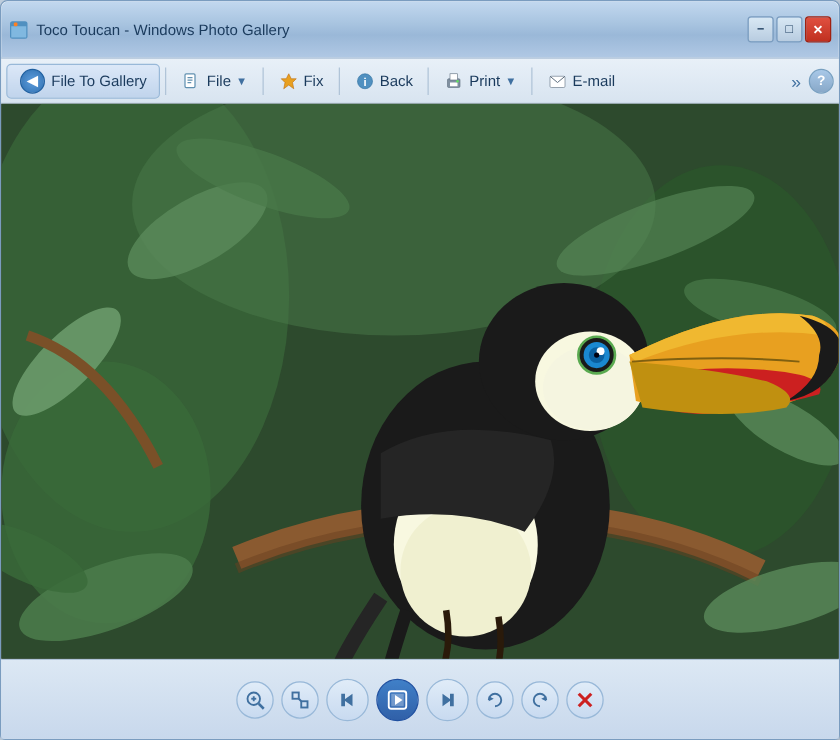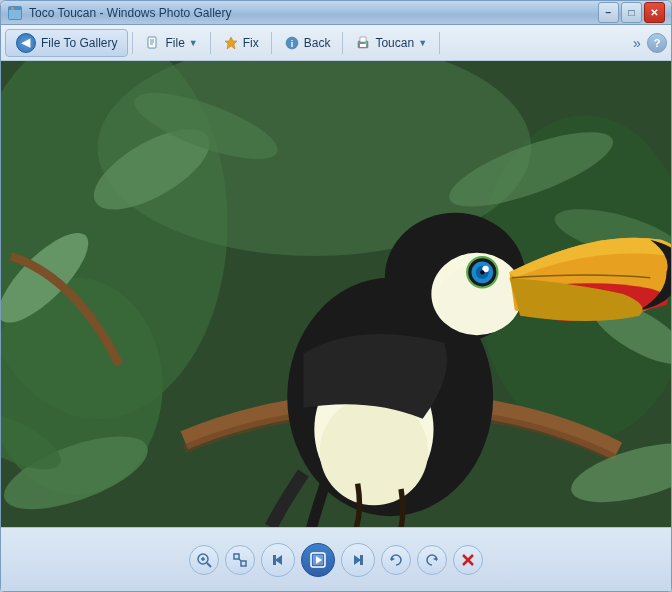--- a/index.html
+++ b/index.html
@@ -16,21 +16,21 @@
       height: 592px;
       background: #f0f4f8;
       border: 1px solid #7a9cbf;
       border-radius: 6px 6px 4px 4px;
       display: flex;
       flex-direction: column;
       box-shadow: 2px 2px 10px rgba(0,0,0,0.3);
     }
     
     .title-bar {
-      height: 24px;
+      height: 46px;
       background: linear-gradient(to bottom, #c2d8ef 0%, #a8c4e0 40%, #9ab8d8 60%, #b0c8e4 100%);
       border-radius: 6px 6px 0 0;
       display: flex;
       align-items: center;
       padding: 0 6px;
       border-bottom: 1px solid #7a9cbf;
     }
     .title-bar-icon {
       width: 16px;
       height: 16px;
@@ -283,26 +283,35 @@
 
     <div class="toolbar-btn">
       <div class="toolbar-icon">
         <svg width="14" height="14" viewBox="0 0 14 14">
           <rect x="2" y="5" width="10" height="7" rx="1" fill="#8090a0" stroke="#607080" stroke-width="0.5"></rect>
           <rect x="4" y="1" width="6" height="5" fill="white" stroke="#607080" stroke-width="0.5"></rect>
           <rect x="4" y="8" width="6" height="3" fill="white"></rect>
           <circle cx="10" cy="7" r="1" fill="#60e060"></circle>
         </svg>
       </div>
-      <span>Toucan</span>
+      <span>Print</span>
       <span style="font-size:9px; color:#4070a0;">▼</span>
     </div>
 
     <div class="toolbar-sep"></div>
 
+    <div class="toolbar-btn">
+      <div class="toolbar-icon">
+        <svg width="14" height="14" viewBox="0 0 14 14">
+          <rect x="1" y="3" width="12" height="9" rx="1" fill="white" stroke="#607080" stroke-width="0.5"></rect>
+          <polyline points="1,3 7,8 13,3" fill="none" stroke="#607080" stroke-width="0.8"></polyline>
+        </svg>
+      </div>
+      <span>E-mail</span>
+    </div>
 
     <div class="toolbar-end">
       <div class="overflow-btn">»</div>
       <div class="help-btn">?</div>
     </div>
   </div>
 
   <div class="photo-area">
     <svg class="toucan-canvas" viewBox="0 0 640 430" xmlns="http://www.w3.org/2000/svg" preserveAspectRatio="xMidYMid slice">
 

